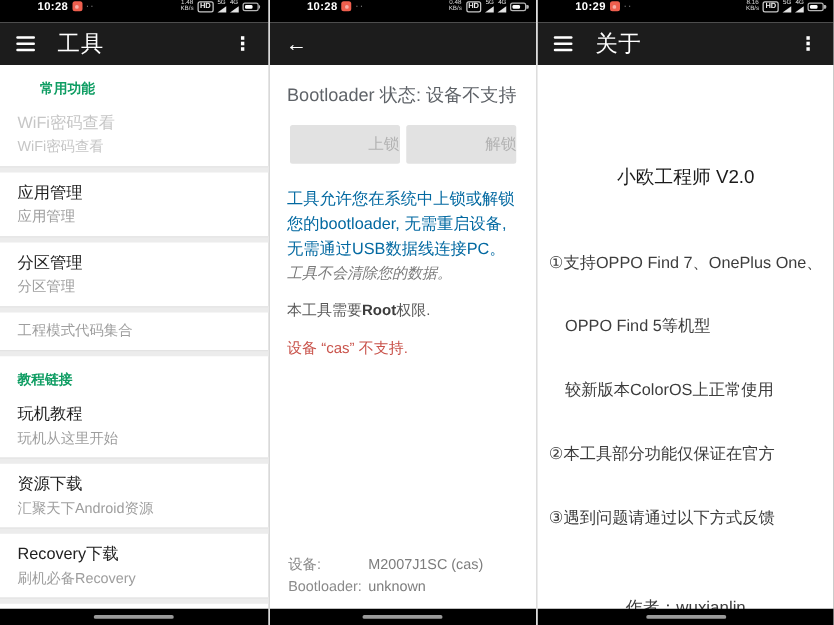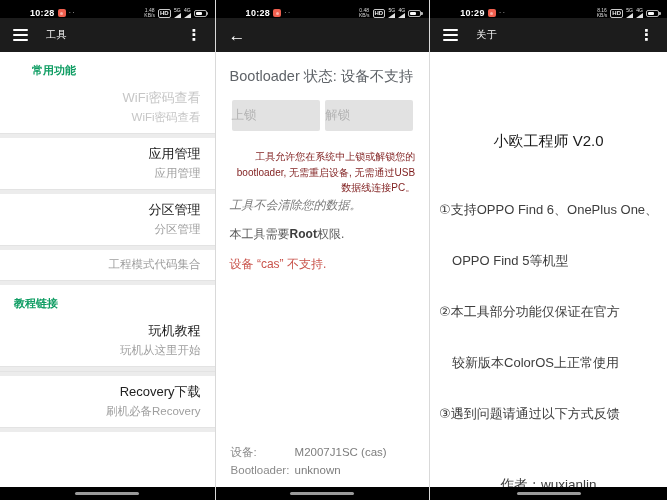--- a/index.html
+++ b/index.html
@@ -4,58 +4,58 @@
 <style>
   * { margin:0; padding:0; box-sizing:border-box; }
   html,body { background:#888; }
   .screen { width:667px; height:500px; display:flex; font-family:"Liberation Sans","DejaVu Sans",sans-serif; }
   .panel { position:relative; height:500px; background:#fff; overflow:hidden; }
   .panel.p1,.panel.p2 { width:222px; }
   .panel.p3 { width:246px; }
   .panel.p2,.panel.p3 { border-left:1px solid #d9d9d9; }
 
   
-  .statusbar { height:18px; background:#000; color:#fff; display:flex; align-items:flex-end; padding:0 8px; }
+  .statusbar { height:18px; background:#000; color:#fff; display:flex; align-items:flex-start; padding:0 8px; }
   .sb-left { display:flex; align-items:center; gap:3px; margin-left:22px; }
   .time { font-size:9px; font-weight:bold; letter-spacing:.3px; }
   .rec { width:8px; height:8px; border-radius:2px; background:#ef5f4e; position:relative; display:inline-block; }
   .rec::after { content:""; position:absolute; left:2.5px; top:2.5px; width:3px; height:3px; border-radius:50%; background:rgba(255,255,255,.5); }
   .sb-dots { color:#9a9a9a; font-size:8px; letter-spacing:1px; line-height:8px; }
   .sb-right { margin-left:auto; display:flex; align-items:center; gap:3px; }
   .speed { display:flex; flex-direction:column; align-items:center; font-size:5px; line-height:5px; color:#d8d8d8; font-style:normal; }
   .speed b { font-weight:normal; } .speed em { font-style:normal; }
   .hd { font-size:6px; line-height:7px; border:1px solid #c9c9c9; border-radius:2px; padding:0 1px; color:#eee; font-weight:bold; }
   .sig { display:flex; flex-direction:column; align-items:flex-end; }
   .sig .g { font-size:5px; line-height:5px; color:#e8e8e8; font-style:normal; }
   .tri { width:0; height:0; border-left:7px solid transparent; border-bottom:5px solid #e2e2e2; }
   .batt { width:13px; height:7px; border:1px solid #b5b5b5; border-radius:2px; position:relative; display:inline-flex; align-items:center; padding:1px; }
   .batt::after { content:""; position:absolute; right:-2.5px; top:1.5px; width:1.5px; height:3px; background:#b5b5b5; border-radius:0 1px 1px 0; }
   .batt-fill { width:70%; height:100%; background:#fdfdfd; border-radius:1px; }
 
   
   .appbar { height:34px; background:#1c1c1c; color:#fff; display:flex; align-items:center; padding:0 13px; }
-  .appbar-title { font-size:10px; font-weight:500; letter-spacing:.5px; margin-left:18px; }
+  .appbar-title { font-size:18px; font-weight:500; letter-spacing:.5px; margin-left:18px; }
   .burger { width:15px; display:flex; flex-direction:column; gap:3px; cursor:pointer; }
   .burger i { display:block; height:2px; background:#fff; border-radius:1px; }
   .backarrow { font-size:17px; line-height:17px; cursor:pointer; }
   .overflow { margin-left:auto; font-size:15px; font-weight:bold; cursor:pointer; letter-spacing:0; }
 
   
   .sec-h { font-size:11px; font-weight:bold; padding:11px 14px 4px; }
-  .litem { padding:7px 14px 8px; cursor:pointer;text-align:right; }
+  .litem { padding:7px 14px 8px; cursor:pointer; }
   .litem .t { font-size:13px; color:#212121; margin-bottom:3px; }
   .litem .s { font-size:11.5px; color:#9e9e9e; }
   .litem.disabled .t, .litem.disabled .s { color:#c6c6c6; }
   .sep { height:5px; background:#ececec; border-top:1px solid #e3e3e3; }
 
   
   .bl-status { font-size:14.5px; color:#5f6368; padding:15px 14px 6px; }
   .btn-row { display:flex; justify-content:space-between; padding:8px 16px 6px; }
-  .gbtn { background:#e2e2e2; color:#b2b2b2; font-size:12.5px; width:88px; text-align:left; padding:7px 0; border-radius:2px; border:none; cursor:pointer; font-family:inherit; }
-  .mid-p { font-size:10px; color:#7f1d1d; line-height:1.55; padding:12px 14px 0;text-align:right; }
+  .gbtn { background:#e2e2e2; color:#b2b2b2; font-size:12.5px; width:88px; text-align:right; padding:7px 0; border-radius:2px; border:none; cursor:pointer; font-family:inherit; }
+  .mid-p { font-size:13px; color:#0369a1; line-height:1.55; padding:12px 14px 0; }
   .mid-italic { font-size:12px; color:#7a7a7a; font-style:italic; padding:0 14px; line-height:1.55; }
   .root-line { font-size:12px; color:#5a5a5a; padding:12px 14px 0; }
   .root-line b { color:#3c3c3c; }
   .err-line { font-size:12px; padding:13px 14px 0; }
   .dev-info { position:absolute; left:15px; bottom:20px; font-size:11.5px; color:#8a8a8a; line-height:1.55; }
   .dev-row { display:grid; grid-template-columns:64px auto; }
   .dev-val { color:#7d7d7d; }
 
   
   .about { text-align:center; }
@@ -128,20 +128,24 @@
     <div class="litem">
       <div class="s">工程模式代码集合</div>
     </div>
     <div class="sep"></div>
     <div class="sec-h accent" style="color: rgb(15, 157, 99);">教程链接</div>
     <div class="litem">
       <div class="t">玩机教程</div>
       <div class="s">玩机从这里开始</div>
     </div>
     <div class="sep"></div>
+    <div class="litem">
+      <div class="t">资源下载</div>
+      <div class="s">汇聚天下Android资源</div>
+    </div>
     <div class="sep"></div>
     <div class="litem">
       <div class="t">Recovery下载</div>
       <div class="s">刷机必备Recovery</div>
     </div>
     <div class="sep"></div>
 
     <div class="navbar">
         <span class="homepill"></span>
       </div>
@@ -235,24 +239,24 @@
           <i></i>
           <i></i>
         </span>
       <span class="appbar-title">关于</span>
       <span class="overflow">⋮</span>
     </div>
 
     <div class="about">
       <div class="app-title">小欧工程师 V2.0</div>
       <div class="notes">
-        <div>①支持OPPO Find 6、OnePlus One、</div>
+        <div>①支持OPPO Find 7、OnePlus One、</div>
         <div>　OPPO Find 5等机型</div>
+        <div>　较新版本ColorOS上正常使用</div>
         <div>②本工具部分功能仅保证在官方</div>
-        <div>　较新版本ColorOS上正常使用</div>
         <div>③遇到问题请通过以下方式反馈</div>
       </div>
       <div class="author">作者：wuxianlin</div>
       <div class="community">
         
       </div>
       
       
       
     </div>

